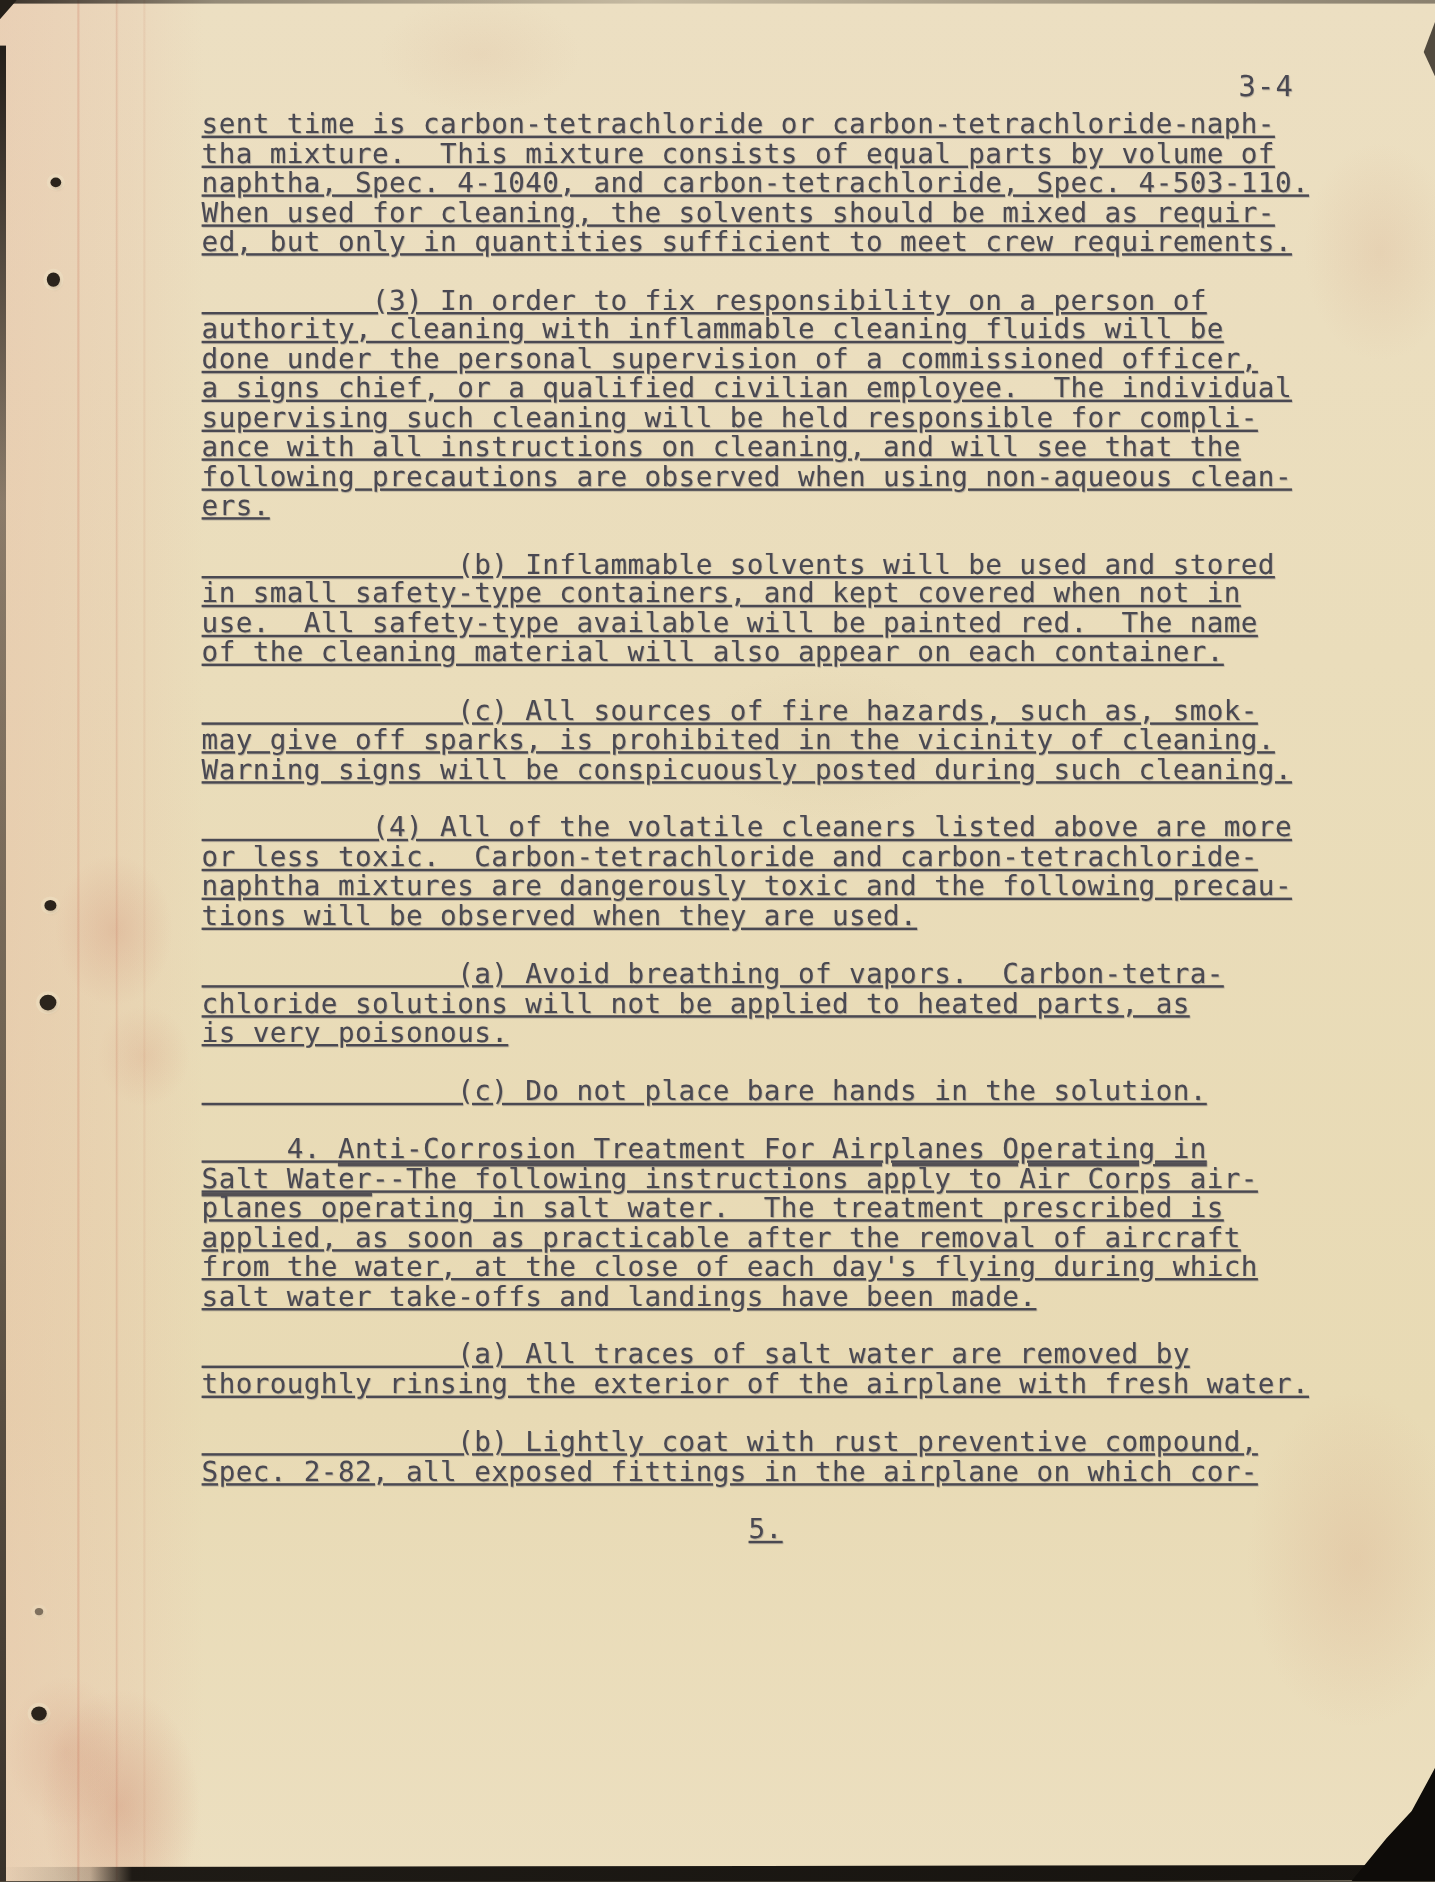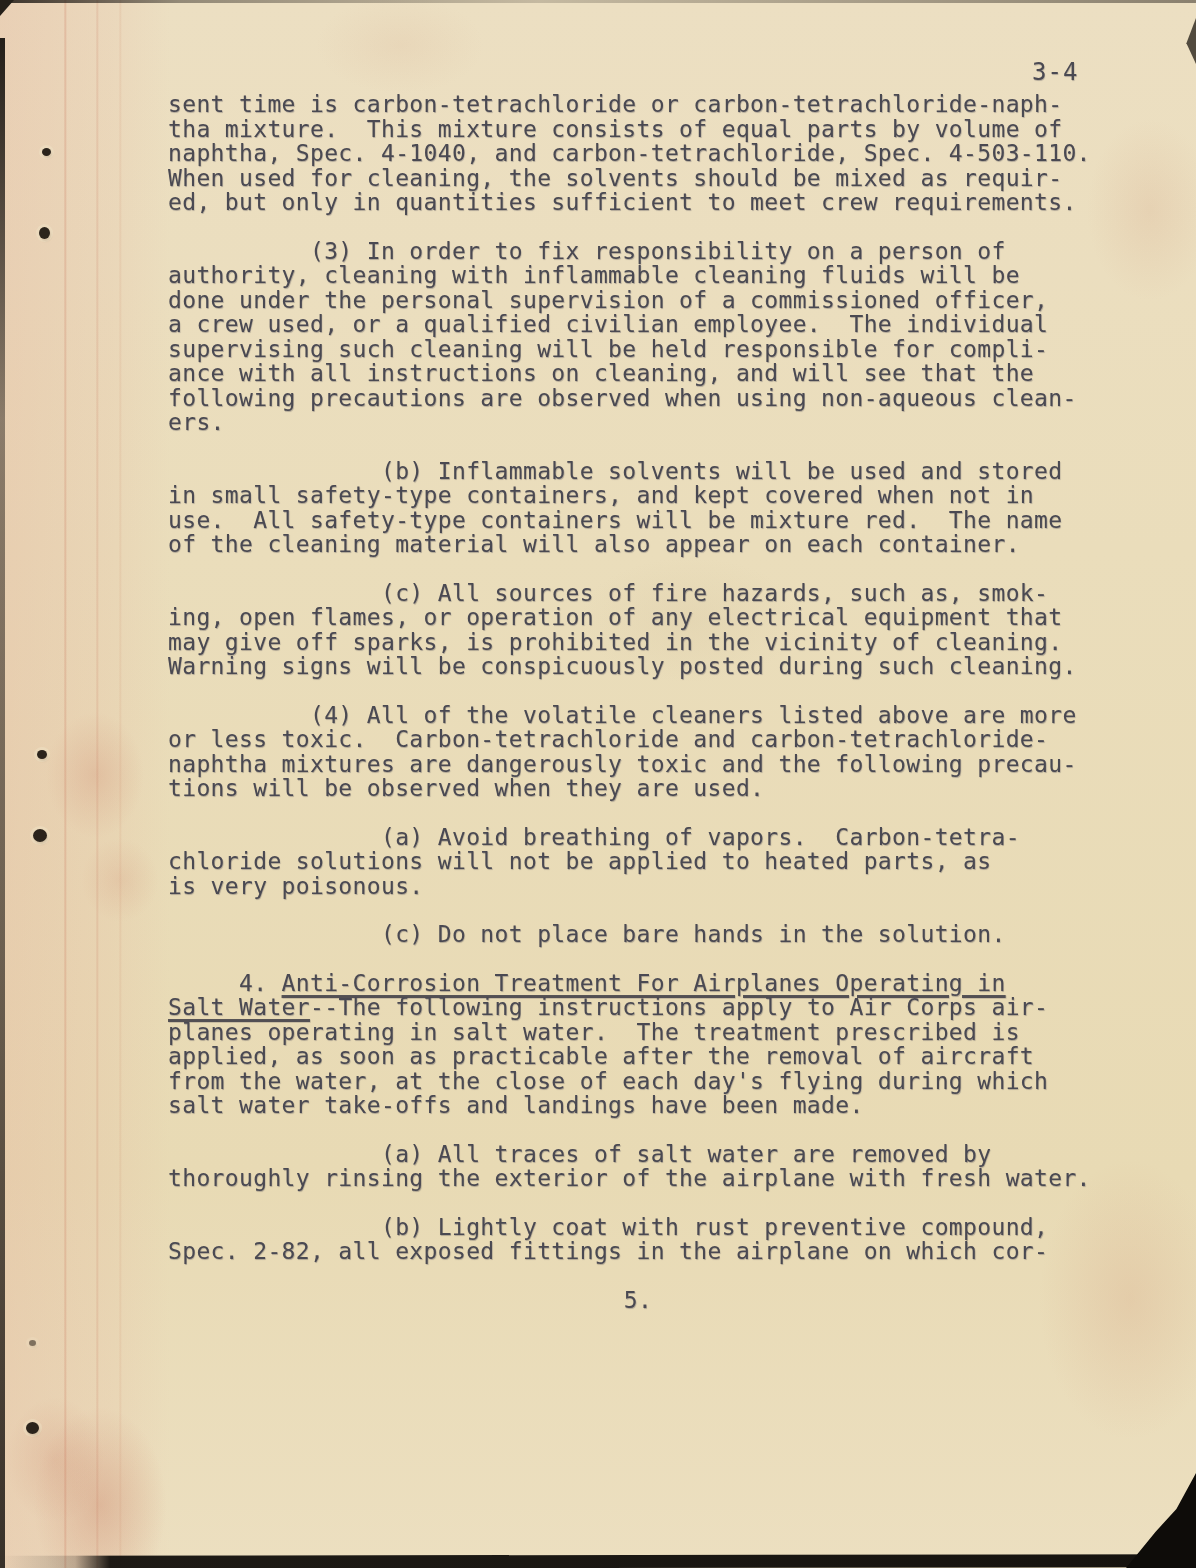--- a/index.html
+++ b/index.html
@@ -46,21 +46,21 @@
   .hole{position:absolute;background:#2b241c;border-radius:50%;
     box-shadow:0 0 0 3px rgba(240,228,200,0.45), 1px 2px 2px rgba(120,95,70,0.35);}
   
   .typed{
     position:absolute;left:168px;top:92px;width:960px;
     color:#4a4952;
     font-size:23px;line-height:24.5px;letter-spacing:0.35px;
     text-shadow:0.6px 0.6px 0.7px rgba(74,73,82,0.35);
   }
   .para{margin:0 0 24px 0;}
-  .tline{white-space:pre;}
+  .tline{white-space:pre;text-decoration:underline;}
   .ul{text-decoration:underline;text-decoration-thickness:2.5px;text-underline-offset:4px;
       text-decoration-color:rgba(66,64,72,0.85);}
   .page-ref{
     position:absolute;left:1008px;top:58px;
     color:#4a4952;font-size:24px;letter-spacing:1px;
     text-shadow:0.6px 0.6px 0.7px rgba(74,73,82,0.35);
     margin-left:24px;
   }
   .page-num{white-space:pre;text-align:center;width:940px;}
 </style>
@@ -76,35 +76,34 @@
         <div class="tline">sent time is carbon-tetrachloride or carbon-tetrachloride-naph-</div>
         <div class="tline">tha mixture.  This mixture consists of equal parts by volume of</div>
         <div class="tline">naphtha, Spec. 4-1040, and carbon-tetrachloride, Spec. 4-503-110.</div>
         <div class="tline">When used for cleaning, the solvents should be mixed as requir-</div>
         <div class="tline">ed, but only in quantities sufficient to meet crew requirements.</div>
       </div>
       <div class="para">
         <div class="tline">          (3) In order to fix responsibility on a person of</div>
         <div class="tline">authority, cleaning with inflammable cleaning fluids will be</div>
         <div class="tline">done under the personal supervision of a commissioned officer,</div>
-        <div class="tline">a crew used, or a qualified civilian employee.  The individual</div>
+        <div class="tline">a signs chief, or a qualified civilian employee.  The individual</div>
         <div class="tline">supervising such cleaning will be held responsible for compli-</div>
         <div class="tline">ance with all instructions on cleaning, and will see that the</div>
         <div class="tline">following precautions are observed when using non-aqueous clean-</div>
         <div class="tline">ers.</div>
       </div>
       <div class="para">
         <div class="tline">               (b) Inflammable solvents will be used and stored</div>
         <div class="tline">in small safety-type containers, and kept covered when not in</div>
-        <div class="tline">use.  All safety-type containers will be mixture red.  The name</div>
+        <div class="tline">use.  All safety-type available will be painted red.  The name</div>
         <div class="tline">of the cleaning material will also appear on each container.</div>
       </div>
       <div class="para">
         <div class="tline">               (c) All sources of fire hazards, such as, smok-</div>
-        <div class="tline">ing, open flames, or operation of any electrical equipment that</div>
         <div class="tline">may give off sparks, is prohibited in the vicinity of cleaning.</div>
         <div class="tline">Warning signs will be conspicuously posted during such cleaning.</div>
       </div>
       <div class="para">
         <div class="tline">          (4) All of the volatile cleaners listed above are more</div>
         <div class="tline">or less toxic.  Carbon-tetrachloride and carbon-tetrachloride-</div>
         <div class="tline">naphtha mixtures are dangerously toxic and the following precau-</div>
         <div class="tline">tions will be observed when they are used.</div>
       </div>
       <div class="para">

